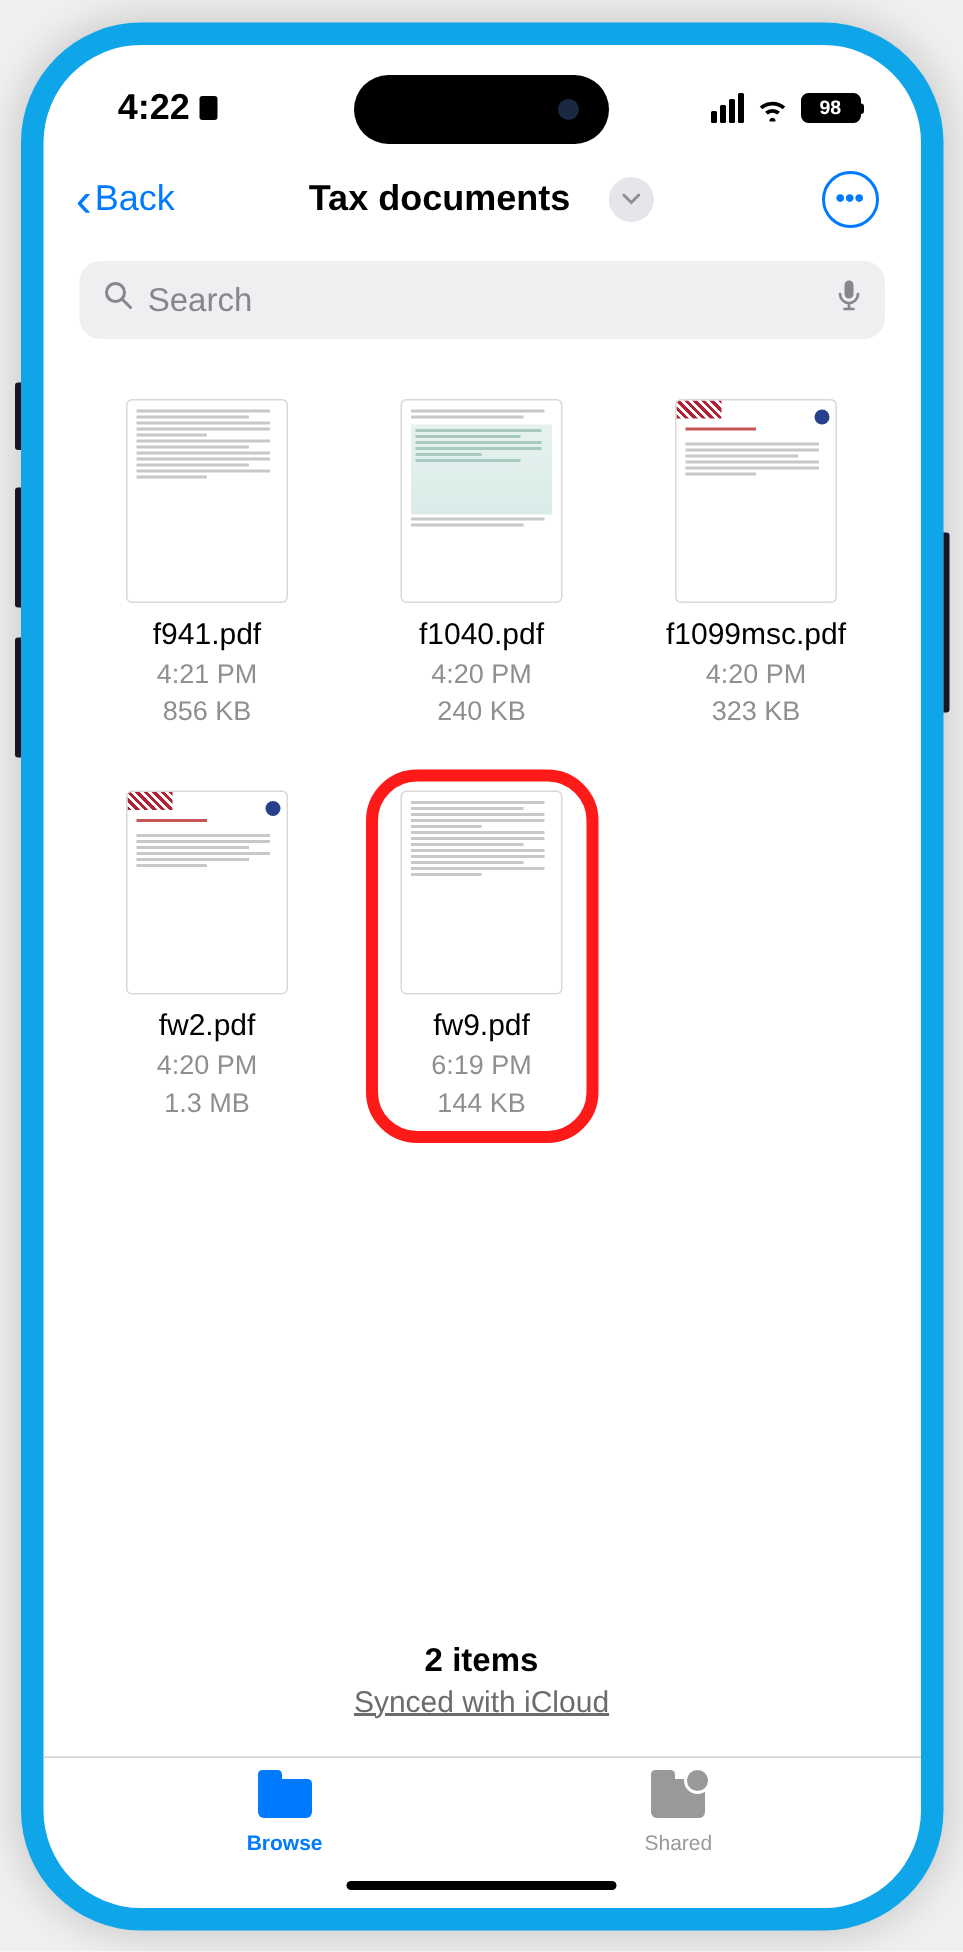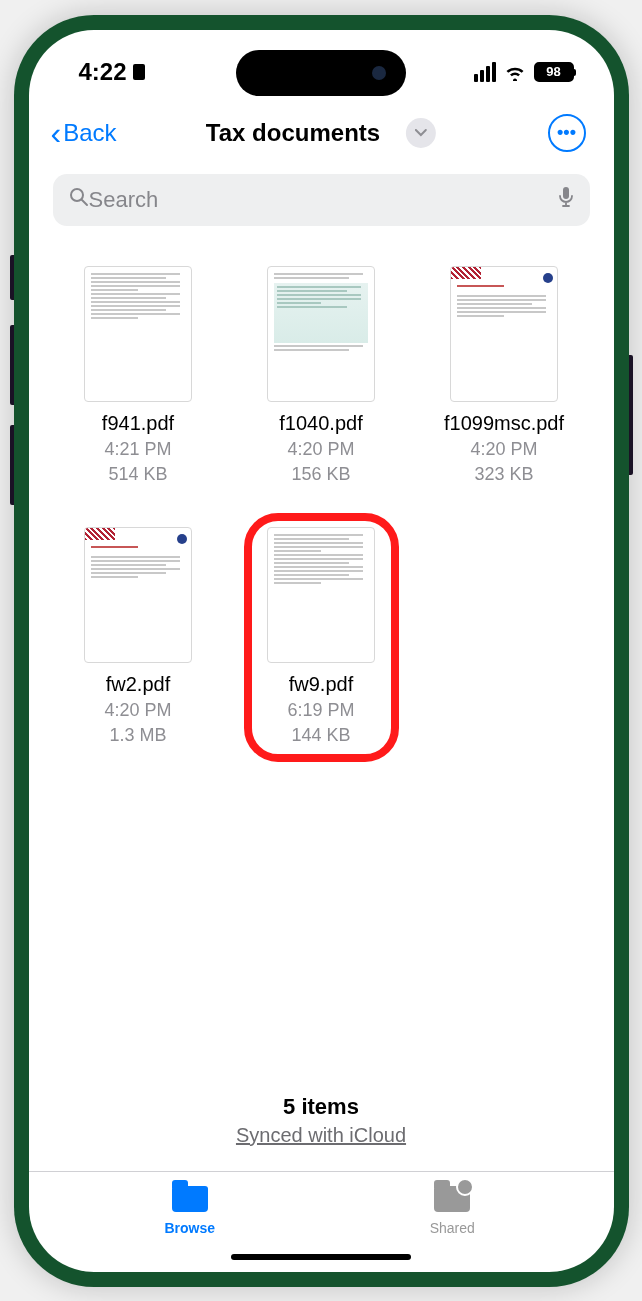--- a/index.html
+++ b/index.html
@@ -8,21 +8,21 @@
   background: #f0f0f0;
   display: flex;
   justify-content: center;
   align-items: center;
   min-height: 1301px;
   width: 642px;
 }
 .phone-frame {
   width: 615px;
   height: 1272px;
-  background: #14532d;
+  background: #0ea5e9;
   border-radius: 80px;
   padding: 15px;
   position: relative;
   box-shadow: 0 0 30px rgba(0,0,0,0.2);
 }
 .phone-screen {
   width: 100%;
   height: 100%;
   background: #fff;
   border-radius: 65px;
@@ -211,20 +211,21 @@
   font-size: 18px;
   font-weight: 700;
 }
 .search-bar {
   margin: 6px 24px 20px;
   background: #eeeff0;
   border-radius: 14px;
   display: flex;
   align-items: center;
   padding: 12px 16px;
+  gap: 10px;
 }
 .search-icon {
   color: #86868b;
   font-size: 22px;
 }
 .search-input {
   flex: 1;
   border: none;
   background: none;
   font-size: 22px;
@@ -468,41 +469,41 @@
             <div class="ln l"></div>
             <div class="ln m"></div>
             <div class="ln l"></div>
             <div class="ln l"></div>
             <div class="ln m"></div>
             <div class="ln l"></div>
             <div class="ln s"></div>
         </div>
         <div class="file-name">f941.pdf</div>
         <div class="file-time">4:21 PM</div>
-        <div class="file-size">514 KB</div>
+        <div class="file-size">856 KB</div>
       </div>
 
       <div class="file-item">
         <div class="file-thumb">
           <div class="ln l"></div>
             <div class="ln m"></div>
           <div class="tint-block">
               <div class="ln l"></div>
               <div class="ln m"></div>
               <div class="ln l"></div>
               <div class="ln l"></div>
               <div class="ln s"></div>
               <div class="ln m"></div>
             </div>
           <div class="ln l"></div>
             <div class="ln m"></div>
         </div>
         <div class="file-name">f1040.pdf</div>
         <div class="file-time">4:20 PM</div>
-        <div class="file-size">156 KB</div>
+        <div class="file-size">240 KB</div>
       </div>
 
       <div class="file-item">
         <div class="file-thumb">
           <div class="flag-corner"></div>
             <div class="logo-dot"></div>
           <div class="ln s red"></div>
             <div style="height:4px"></div>
           <div class="ln l"></div>
             <div class="ln l"></div>
@@ -551,21 +552,21 @@
             <div class="ln s"></div>
         </div>
         <div class="file-name">fw9.pdf</div>
         <div class="file-time">6:19 PM</div>
         <div class="file-size">144 KB</div>
       </div>
 
     </div>
 
     <div class="footer-summary">
-      <div class="items-count">5 items</div>
+      <div class="items-count">2 items</div>
       <div class="sync-status">Synced with iCloud</div>
     </div>
 
     <div class="tab-bar">
       <div class="tab-item active">
         <div class="tab-icon">
             <div class="browse-icon"></div>
           </div>
         <div class="tab-label">Browse</div>
       </div>

